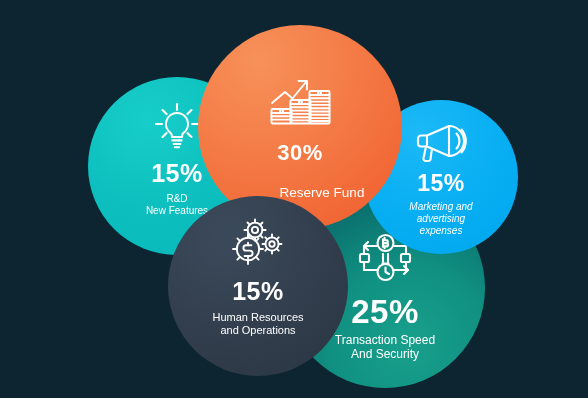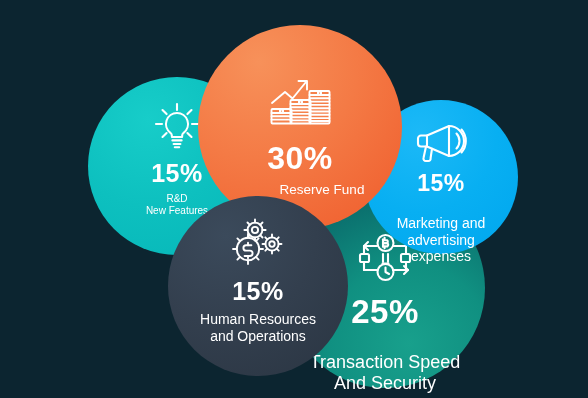--- a/index.html
+++ b/index.html
@@ -65,58 +65,58 @@
 
   
   #bubble-reserve {
     left: 198px; top: 25px;
     width: 204px; height: 204px;
     background: radial-gradient(circle at 30% 18%, #f7915a 0%, #f47a45 45%, #ef5b2b 100%);
     z-index: 4;
     padding-top: 47px;
   }
   #bubble-reserve .bubble-icon { margin-bottom: 14px; }
-  #bubble-reserve .bubble-pct { font-size: 32px; }
-  #bubble-reserve .bubble-label { font-size: 13.5px; margin-top: 8px; padding-left: 44px; }
+  #bubble-reserve .bubble-pct { font-size: 22px; }
+  #bubble-reserve .bubble-label { font-size: 13.5px; margin-top: 21px; padding-left: 44px; }
 
   
   #bubble-marketing {
     left: 364px; top: 100px;
     width: 154px; height: 154px;
     background: radial-gradient(circle at 36% 22%, #1cb9f7 0%, #08aff2 50%, #00a6ee 100%);
     z-index: 3;
     padding-top: 22px;
   }
   #bubble-marketing .bubble-icon { margin-bottom: 8px; }
   #bubble-marketing .bubble-pct { font-size: 23px; }
-  #bubble-marketing .bubble-label { font-size: 14px; margin-top: 20px; }
+  #bubble-marketing .bubble-label { font-size: 10px; margin-top: 6px; font-style: italic; }
 
   
   #bubble-hr {
     left: 168px; top: 196px;
     width: 180px; height: 180px;
     background: radial-gradient(circle at 32% 22%, #3b4a5b 0%, #333f4e 48%, #2a3542 100%);
     z-index: 5;
     padding-top: 20px;
   }
   #bubble-hr .bubble-icon { margin-bottom: 9px; }
   #bubble-hr .bubble-pct { font-size: 25px; }
-  #bubble-hr .bubble-label { font-size: 14px; margin-top: 7px; }
+  #bubble-hr .bubble-label { font-size: 11px; margin-top: 7px; }
 
   
   #bubble-transaction {
     left: 285px; top: 188px;
     width: 200px; height: 200px;
     background: radial-gradient(circle at 62% 78%, #18a08c 0%, #109081 40%, #0a6b6b 78%, #075a60 100%);
     z-index: 1;
     padding-top: 44px;
   }
   #bubble-transaction .bubble-icon { margin-bottom: 11px; }
   #bubble-transaction .bubble-pct { font-size: 33px; }
-  #bubble-transaction .bubble-label { font-size: 18px; margin-top: 24px; }
+  #bubble-transaction .bubble-label { font-size: 12px; margin-top: 5px; }
 </style>
 </head>
 <body style="background: rgb(12, 37, 48);">
 
 <div id="infographic" style="width: 588px; height: 398px; background: rgb(12, 37, 48);">
 
   <div class="bubble" id="bubble-transaction">
     <span class="bubble-icon">
       <svg width="62" height="52" viewBox="0 0 62 52" fill="none" stroke="#ffffff" stroke-width="2.1" stroke-linecap="round" stroke-linejoin="round">
 

